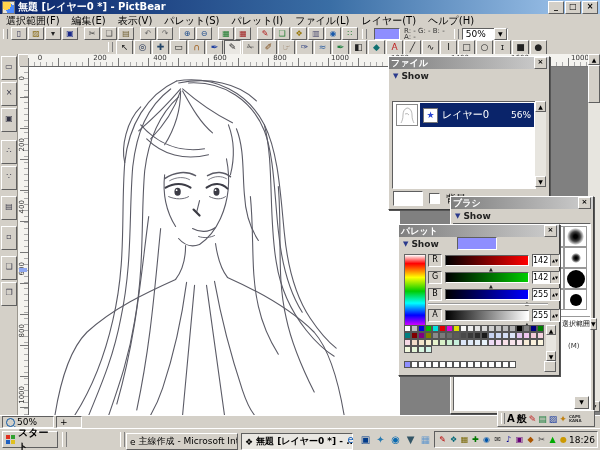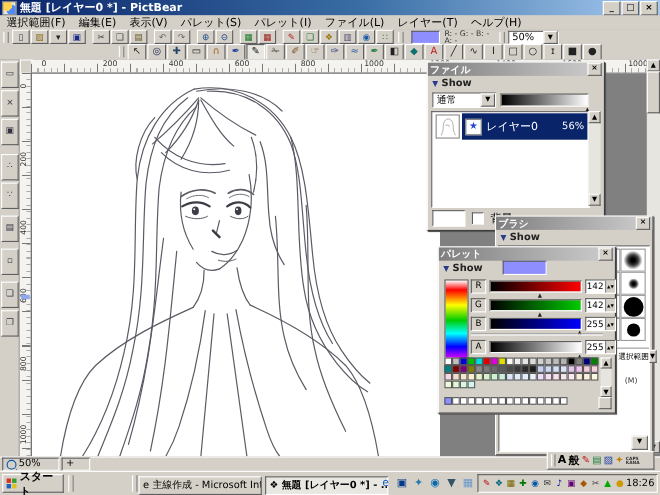--- a/index.html
+++ b/index.html
@@ -73,21 +73,21 @@
   .bgswatch{width:28px;height:13px;background:#fff}
   .chk{width:9px;height:9px;background:#fff}
   
   .huestrip{position:absolute;left:5px;top:29px;width:20px;height:86px;border:1px solid #666;
     background:linear-gradient(180deg,#ffffff 0%,#ff0000 10%,#ffff00 26%,#00cc00 42%,#00ffff 56%,#0000ff 70%,#ff00ff 84%,#ffc0d8 94%,#000 100%)}
   .chanrow{position:absolute;left:29px;height:15px;display:flex;align-items:center;gap:3px}
   .chanlbl{width:12px;height:11px;background:#d4d0c8;font-size:8px;text-align:center;line-height:10px}
   .chanbar{width:82px;height:9px;position:relative;background:linear-gradient(90deg,#000,var(--c))}
   .chanbar .mk{position:absolute;left:var(--p);bottom:-7px;margin-left:-3px;font-size:5px;color:#222}
   .spin{width:26px;height:11px;background:#fff;font-size:8px;display:flex;align-items:center}
-  .spin .v{flex:1;text-align:center;padding-right:1px}
+  .spin .v{flex:1;text-align:left;padding-right:1px}
   .spin .arr{width:8px;font-size:4px;line-height:4px;text-align:center;background:#d4d0c8;border-left:1px solid #888;height:100%;display:flex;flex-direction:column;justify-content:center}
   .psep{position:absolute;left:29px;top:78px;width:120px;border-top:1px solid #999;border-bottom:1px solid #fff}
   .sgrid{position:absolute;left:5px;top:100px;width:144px;display:flex;flex-wrap:wrap}
   .sgrid .c,.brow .c{width:7px;height:7px;border:1px solid #555;box-sizing:border-box;margin:0}
   .pscroll{position:absolute;right:3px;top:100px;width:10px;height:36px;background:#e7e5df}
   .brow{position:absolute;left:5px;top:136px;display:flex}
   .browbtn{position:absolute;right:3px;top:136px;width:10px;height:9px;background:#d4d0c8}
   
   .bwhite{position:absolute;left:2px;top:26px;right:2px;bottom:2px;background:#fff}
   .bgrid{position:absolute;right:1px;top:2px;width:48px}
@@ -434,29 +434,20 @@
   </div>
 
   <div class="abs panel layers">
     <div class="ptitle">
       <span class="t">ファイル</span>
       <span class="pclose r">×</span>
     </div>
     <div class="showrow">
       <span class="showtri">▼</span>
       <span>Show</span>
-    </div>
-    <div class="lcomborow">
-      <span class="combo s" style="width:58px;height:14px">
-        <span>通常</span>
-        <span class="ddbtn r">▼</span>
-      </span>
-      <span class="gradbar s">
-        <span class="mk">▲</span>
-      </span>
     </div>
     <div class="llist s">
       <div class="lrow">
         <span class="lthumb">
           <svg viewBox="0 0 20 20">
               <path d="M10,3 C7,4 6,7 6,10 C6,14 5,16 4,18 M10,3 C13,3 15,6 15,10 C15,14 16,16 17,18 M8,9 a3,3 0 0 1 4,1" stroke="#999" fill="none" stroke-width="0.7"></path>
             </svg>
         </span>
         <span class="lsel">
           <span class="starbox">★</span>

